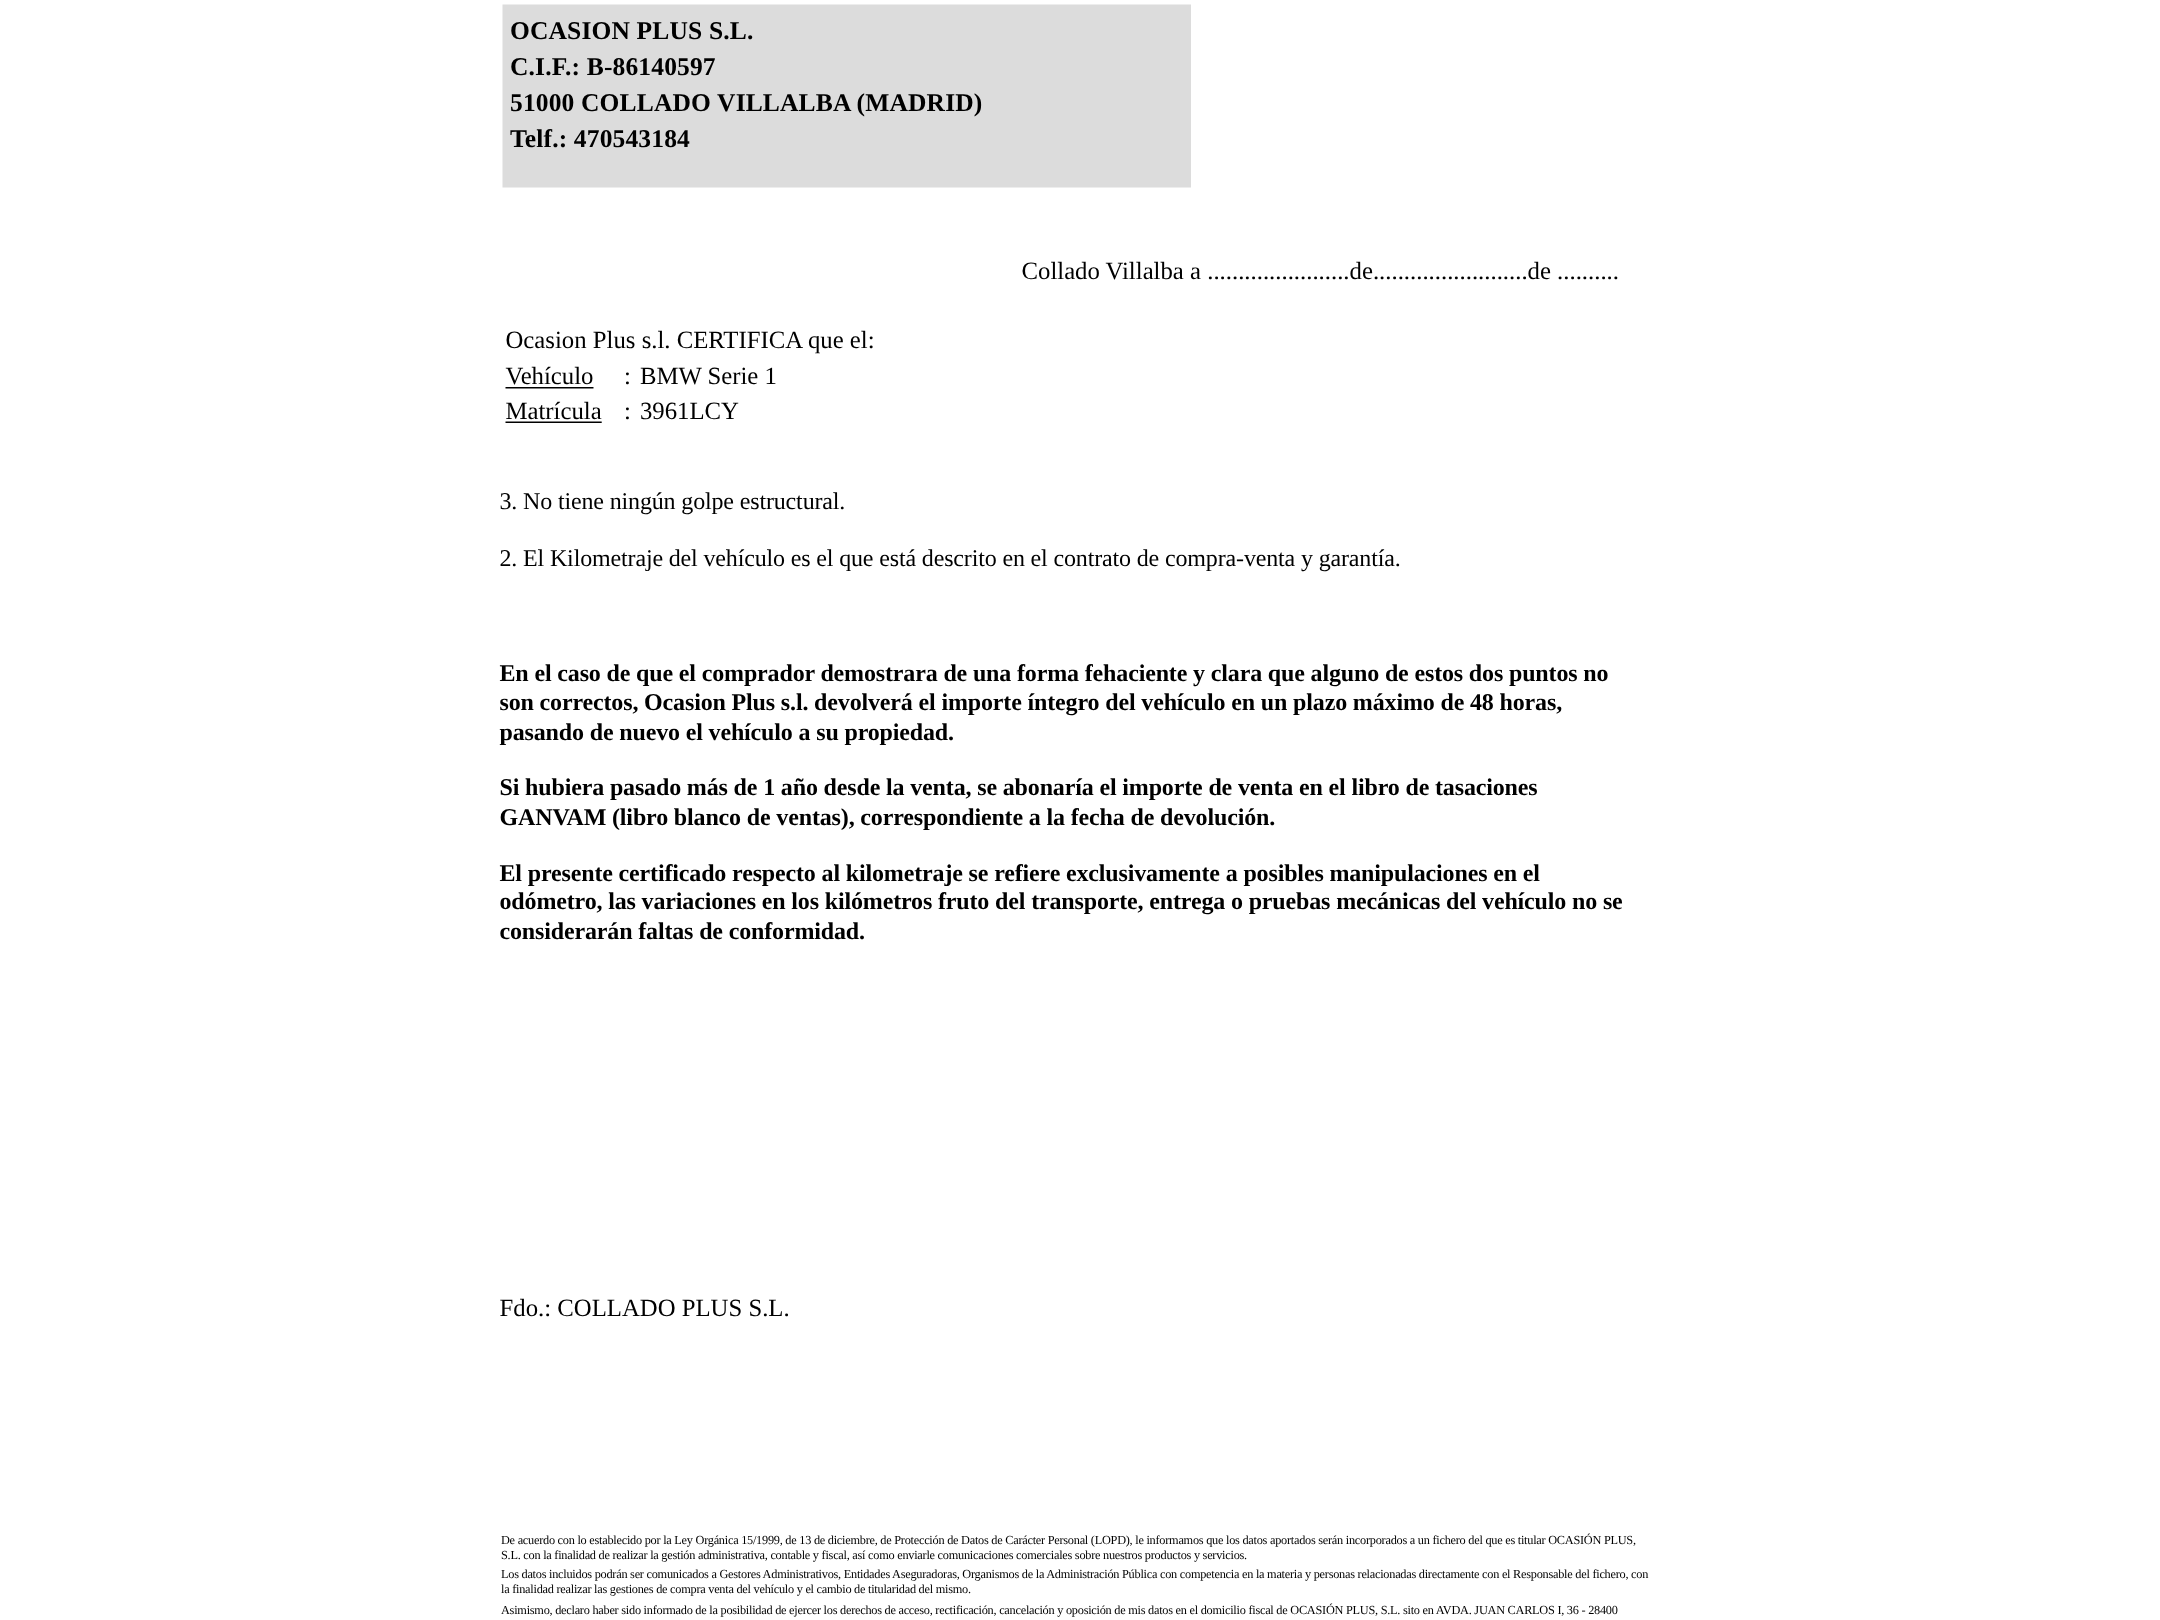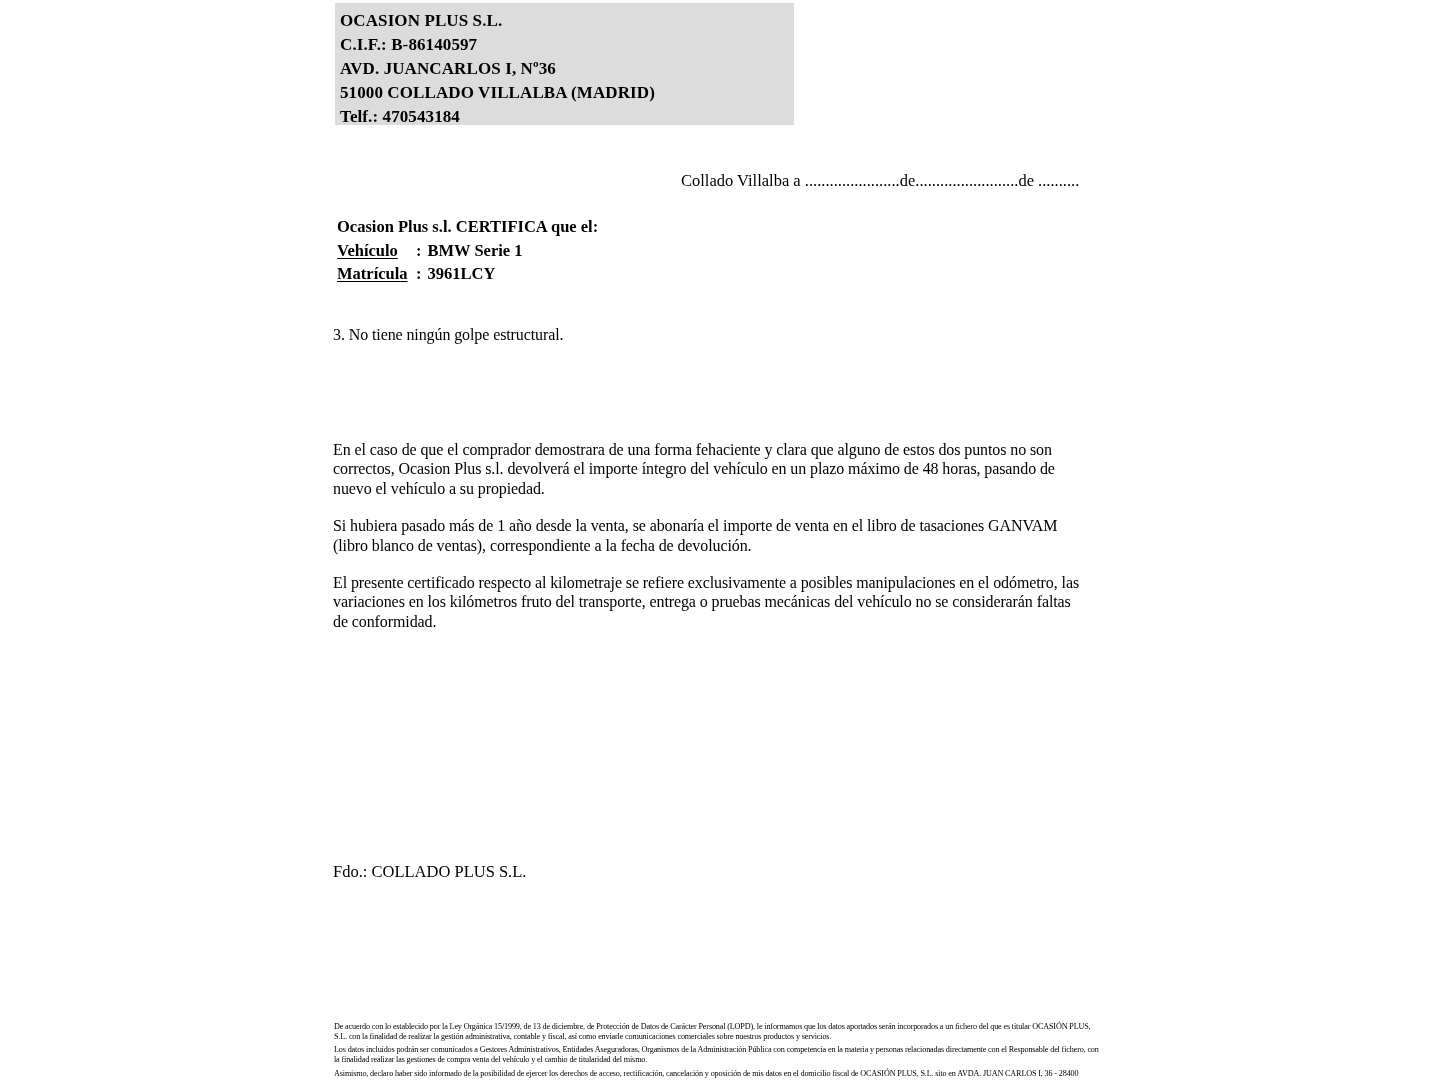--- a/index.html
+++ b/index.html
@@ -43,21 +43,20 @@
     white-space: nowrap;
   }
 
   
   .cert-block {
     position: absolute;
     left: 337px;
     top: 215px;
     font-size: 16.5px;
     line-height: 23.5px;
-    font-weight: bold;
   }
   .field-label {
     display: inline-block;
     width: 79px;
     text-decoration: underline;
     text-underline-offset: 2px;
   }
   .field-sep {
     display: inline-block;
     margin-right: 6px;
@@ -82,20 +81,21 @@
     position: absolute;
     left: 333px;
     top: 440px;
     width: 764px;
     font-size: 16px;
     line-height: 19.4px;
     letter-spacing: -0.1px;
   }
   .paragraphs p {
     margin: 0 14px 18px 0;
+    font-weight: bold;
   }
   .paragraphs p.gap-lg {
     margin-bottom: 20px;
   }
 
   
   .signature-line {
     position: absolute;
     left: 333px;
     top: 861px;
@@ -119,39 +119,39 @@
   }
 </style>
 </head>
 <body>
 
 <div class="page">
 
   <div class="header-block">
     <div>OCASION PLUS S.L.</div>
     <div>C.I.F.: B-86140597</div>
-    <div>AVD. JUANCARLOS I, Nº36</div>
     <div>51000 COLLADO VILLALBA (MADRID)</div>
     <div>Telf.: 470543184</div>
   </div>
 
   <div class="date-line">Collado Villalba a .......................de.........................de ..........</div>
 
   <div class="cert-block">
     <div>Ocasion Plus s.l. CERTIFICA que el:</div>
     <div>
       <span class="field-label">Vehículo</span><span class="field-sep">:</span><span>BMW Serie 1</span>
     </div>
     <div>
       <span class="field-label">Matrícula</span><span class="field-sep">:</span><span>3961LCY</span>
     </div>
   </div>
 
   <div class="points">
     <p class="point">3. No tiene ningún golpe estructural.</p>
+    <p class="point">2. El Kilometraje del vehículo es el que está descrito en el contrato de compra-venta y garantía.</p>
   </div>
 
   <div class="paragraphs">
     <p>En el caso de que el comprador demostrara de una forma fehaciente y clara que alguno de estos dos puntos no son correctos, Ocasion Plus s.l. devolverá el importe íntegro del vehículo en un plazo máximo de 48 horas, pasando de nuevo el vehículo a su propiedad.</p>
     <p>Si hubiera pasado más de 1 año desde la venta, se abonaría el importe de venta en el libro de tasaciones GANVAM (libro blanco de ventas), correspondiente a la fecha de devolución.</p>
     <p>El presente certificado respecto al kilometraje se refiere exclusivamente a posibles manipulaciones en el odómetro, las variaciones en los kilómetros fruto del transporte, entrega o pruebas mecánicas del vehículo no se considerarán faltas de conformidad.</p>
   </div>
 
   <div class="signature-line">Fdo.: COLLADO PLUS S.L.</div>
 

